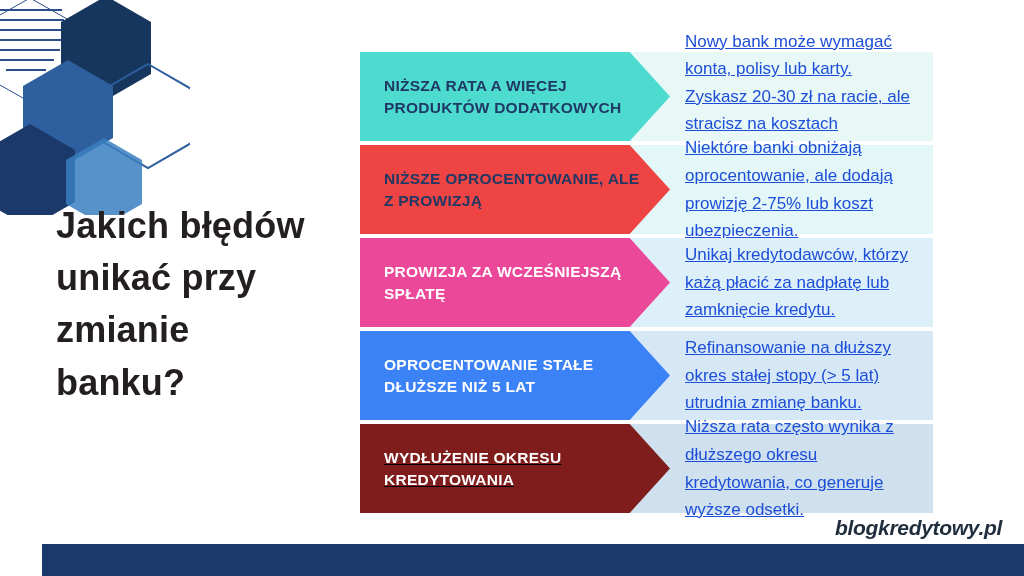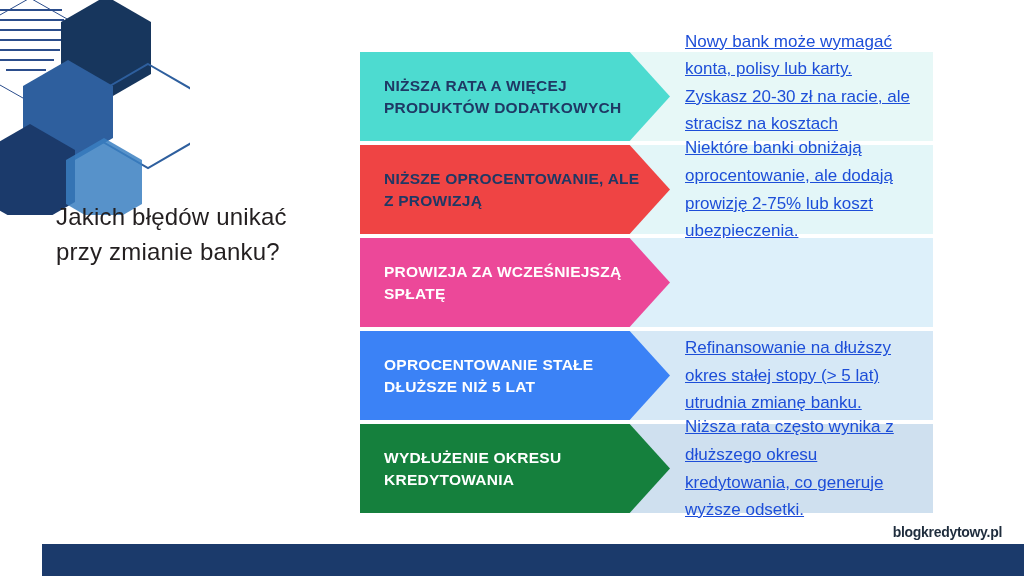--- a/index.html
+++ b/index.html
@@ -28,23 +28,23 @@
 
   
   .title-block {
     position: absolute;
     left: 56px;
     top: 200px;
     width: 270px;
   }
   .title-block h1 {
     margin: 0;
-    font-size: 24px;
+    font-size: 36px;
     line-height: 1.45;
-    font-weight: normal;
+    font-weight: bold;
     color: #231f20;
     letter-spacing: 0.2px;
   }
 
   
   .rows {
     position: absolute;
     left: 360px;
     top: 52px;
     width: 573px;
@@ -107,24 +107,25 @@
     left: 42px;
     right: 0;
     bottom: 0;
     height: 32px;
     background: #1b3a6b;
   }
   .brand {
     position: absolute;
     right: 22px;
     bottom: 36px;
-    font-size: 14px;
+    font-size: 21px;
     font-weight: bold;
     color: #1f2d3d;
     letter-spacing: -0.3px;
+    font-style: italic;
   }
 </style>
 </head>
 <body>
 
 <div class="hex-deco">
   <svg width="190" height="215" viewBox="0 0 190 215" xmlns="http://www.w3.org/2000/svg">
     <g>
 
       <g>
@@ -176,35 +177,38 @@
     <div class="desc">
       <span class="desc-text">Niektóre banki obniżają oprocentowanie, ale dodają prowizję 2-75% lub koszt ubezpieczenia.</span>
     </div>
   </div>
 
   <div class="row">
     <div class="row-bg" style="background: rgb(221, 240, 250);"></div>
     <div class="arrow" style="background: #ec4899;">
       <span class="arrow-label" style="color: rgb(255, 255, 255);">PROWIZJA ZA WCZEŚNIEJSZĄ SPŁATĘ</span>
     </div>
+    <div class="desc">
+      <span class="desc-text">Unikaj kredytodawców, którzy każą płacić za nadpłatę lub zamknięcie kredytu.</span>
+    </div>
   </div>
 
   <div class="row">
     <div class="row-bg" style="background: rgb(214, 232, 246);"></div>
     <div class="arrow" style="background: #3b82f6;">
       <span class="arrow-label" style="color: rgb(255, 255, 255);">OPROCENTOWANIE STAŁE DŁUŻSZE NIŻ 5 LAT</span>
     </div>
     <div class="desc">
       <span class="desc-text">Refinansowanie na dłuższy okres stałej stopy (&gt; 5 lat) utrudnia zmianę banku.</span>
     </div>
   </div>
 
   <div class="row">
     <div class="row-bg" style="background: rgb(207, 224, 239);"></div>
-    <div class="arrow" style="background: #15803d;">
+    <div class="arrow" style="background: #7f1d1d; text-decoration: underline;">
       <span class="arrow-label" style="color: rgb(255, 255, 255);">WYDŁUŻENIE OKRESU KREDYTOWANIA</span>
     </div>
     <div class="desc">
       <span class="desc-text">Niższa rata często wynika z dłuższego okresu kredytowania, co generuje wyższe odsetki.</span>
     </div>
   </div>
 
 </div>
 
 <div class="brand">blogkredytowy.pl</div>

